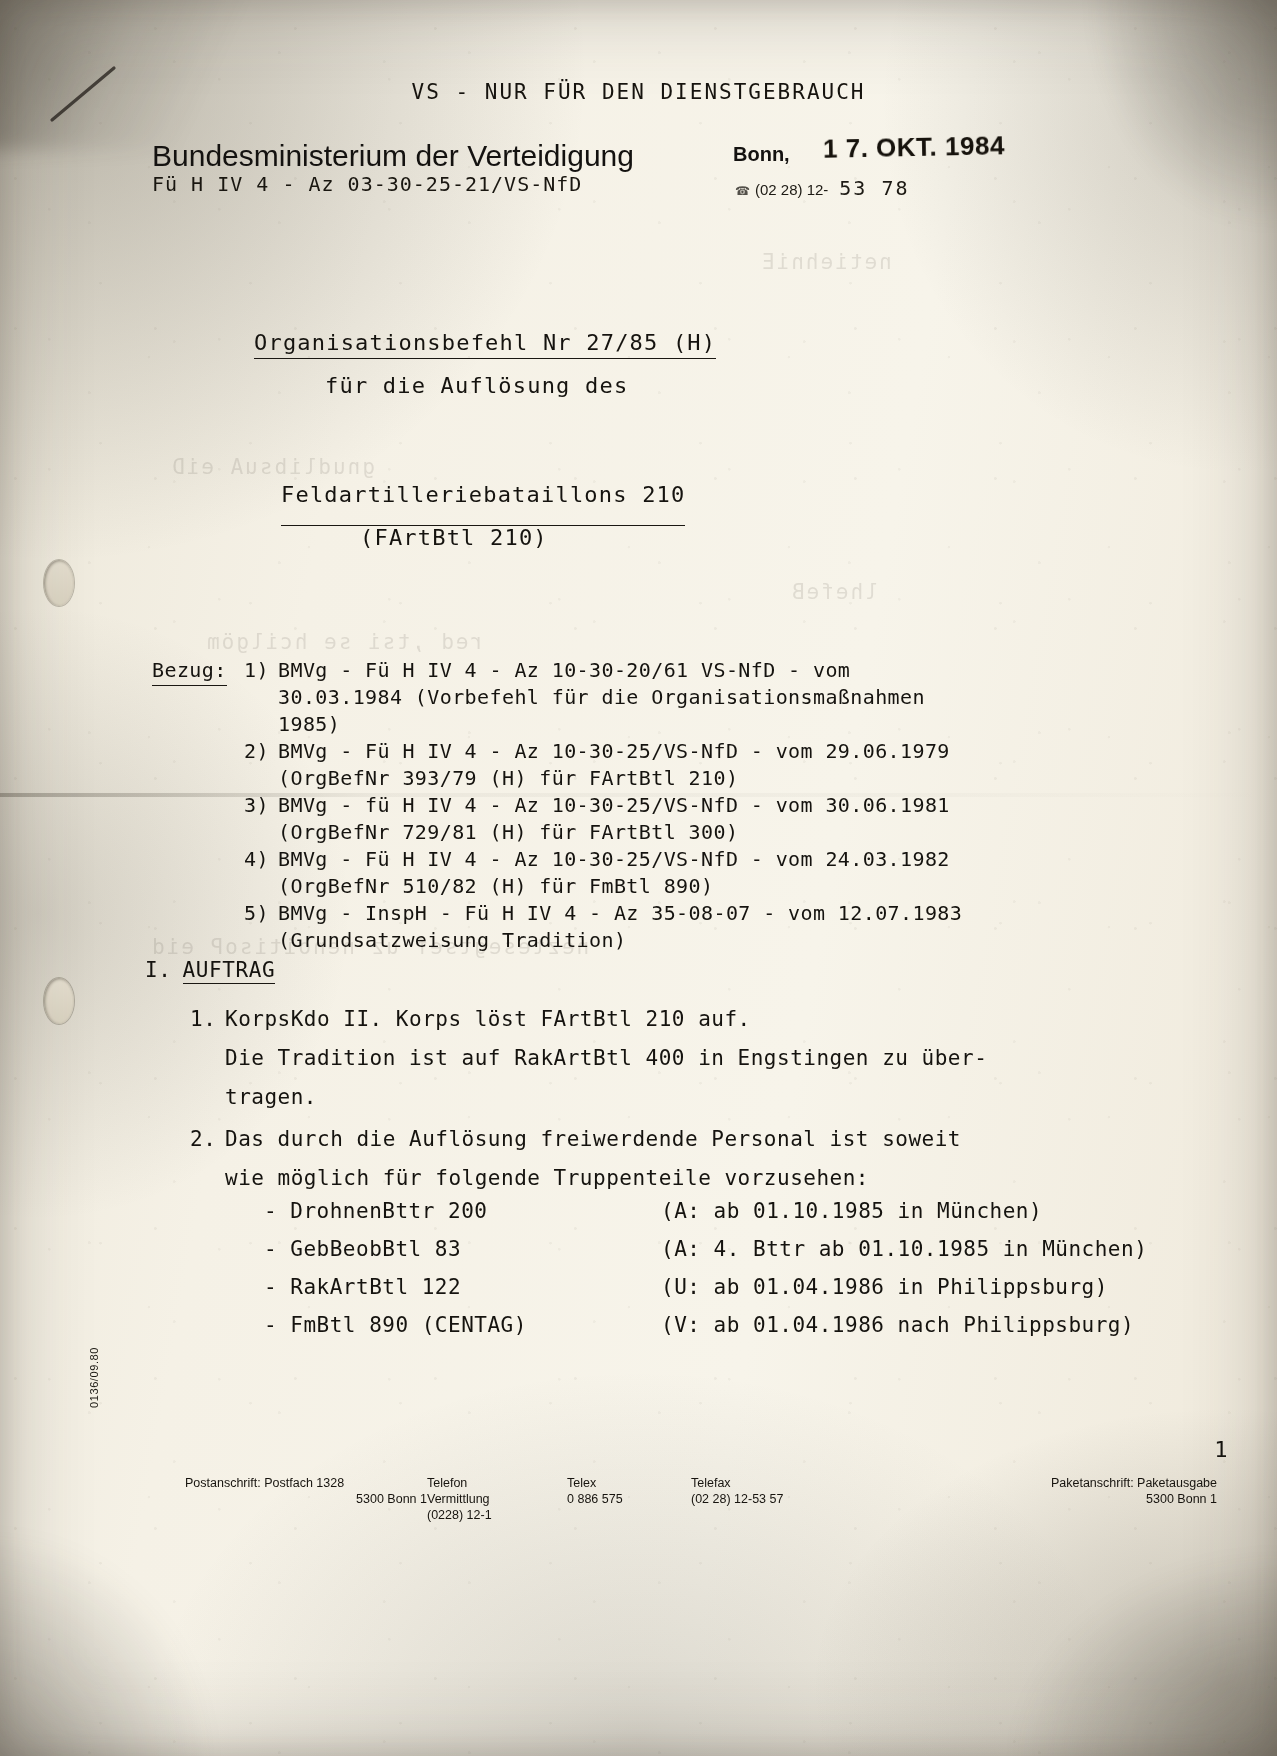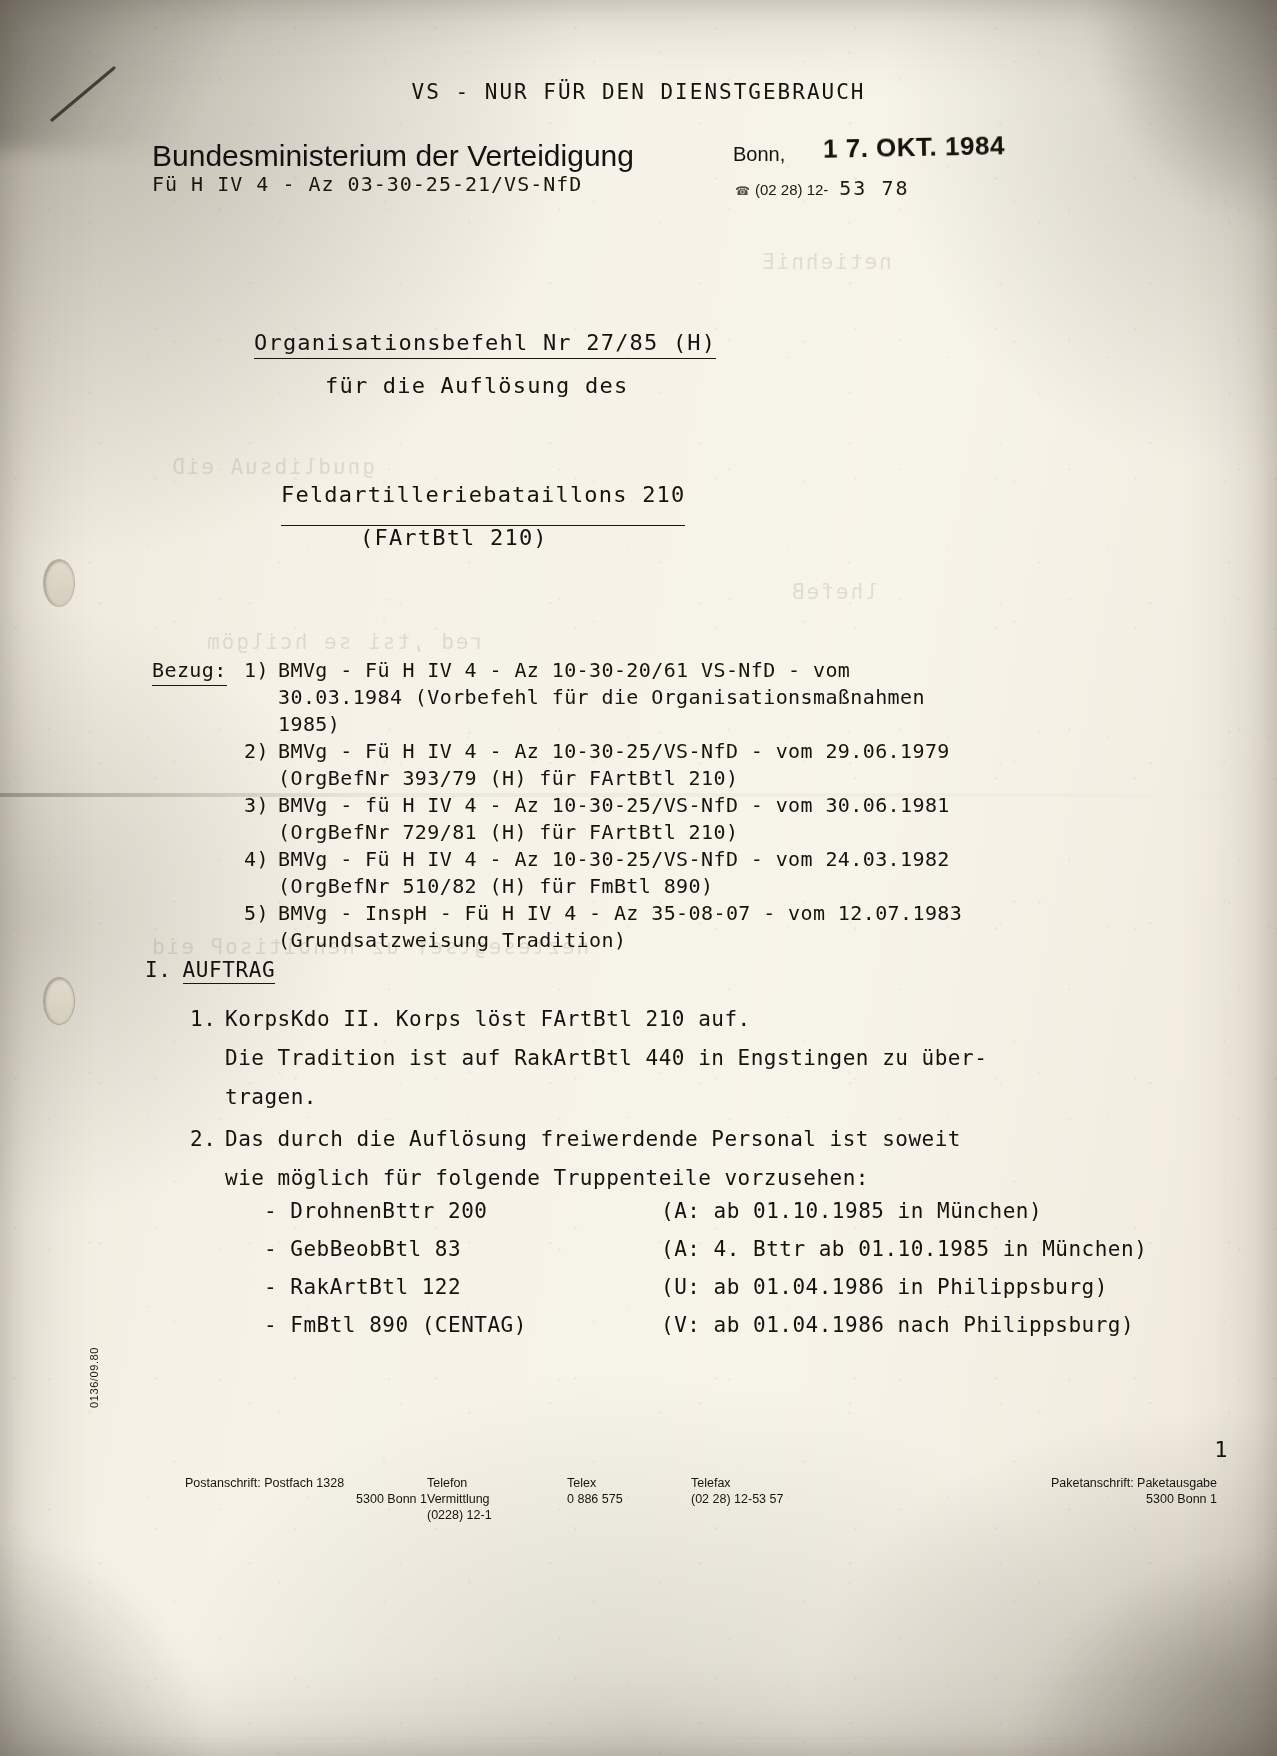--- a/index.html
+++ b/index.html
@@ -124,20 +124,21 @@
     position: absolute; left: 152px; top: 172px;
     font-size: 20px;
     letter-spacing: 1.0px;
     color: #191610;
   }
 
   .bonn {
     position: absolute; left: 733px; top: 143px;
     font-size: 20px;
     color: #141210;
+    font-weight: bold;
   }
   .datestamp {
     position: absolute; left: 823px; top: 132px;
     font-size: 26px;
     font-weight: bold;
     letter-spacing: 0.5px;
     color: #16120c;
     transform: rotate(-1.1deg);
     filter: blur(0.25px);
   }
@@ -295,21 +296,21 @@
         <span class="bezug-text"><span>BMVg - Fü H IV 4 - Az 10-30-20/61 VS-NfD - vom</span><br><span>30.03.1984 (Vorbefehl für die Organisationsmaßnahmen</span><br><span>1985)</span></span>
       </div>
 
       <div class="bezug-item">
         <span class="bezug-num">2)</span>
         <span class="bezug-text"><span>BMVg - Fü H IV 4 - Az 10-30-25/VS-NfD - vom 29.06.1979</span><br><span>(OrgBefNr 393/79 (H) für FArtBtl 210)</span></span>
       </div>
 
       <div class="bezug-item">
         <span class="bezug-num">3)</span>
-        <span class="bezug-text"><span>BMVg - fü H IV 4 - Az 10-30-25/VS-NfD - vom 30.06.1981</span><br><span>(OrgBefNr 729/81 (H) für FArtBtl 210)</span></span>
+        <span class="bezug-text"><span>BMVg - fü H IV 4 - Az 10-30-25/VS-NfD - vom 30.06.1981</span><br><span>(OrgBefNr 729/81 (H) für FArtBtl 300)</span></span>
       </div>
 
       <div class="bezug-item">
         <span class="bezug-num">4)</span>
         <span class="bezug-text"><span>BMVg - Fü H IV 4 - Az 10-30-25/VS-NfD - vom 24.03.1982</span><br><span>(OrgBefNr 510/82 (H) für FmBtl 890)</span></span>
       </div>
 
       <div class="bezug-item">
         <span class="bezug-num">5)</span>
         <span class="bezug-text"><span>BMVg - InspH - Fü H IV 4 - Az 35-08-07 - vom 12.07.1983</span><br><span>(Grundsatzweisung Tradition)</span></span>
@@ -320,21 +321,21 @@
 
   <div class="sec-head mono">
     <span>I.</span>
     <span class="u">AUFTRAG</span>
   </div>
 
   <div class="para para1 mono">
     <span class="para-num">1.</span>
     <div class="para-body">
       <div>KorpsKdo II. Korps löst FArtBtl 210 auf.</div>
-      <div>Die Tradition ist auf RakArtBtl 440 in Engstingen zu über-</div>
+      <div>Die Tradition ist auf RakArtBtl 400 in Engstingen zu über-</div>
       <div>tragen.</div>
     </div>
   </div>
 
   <div class="para para2 mono">
     <span class="para-num">2.</span>
     <div class="para-body">
       <div>Das durch die Auflösung freiwerdende Personal ist soweit</div>
       <div>wie möglich für folgende Truppenteile vorzusehen:</div>
     </div>

